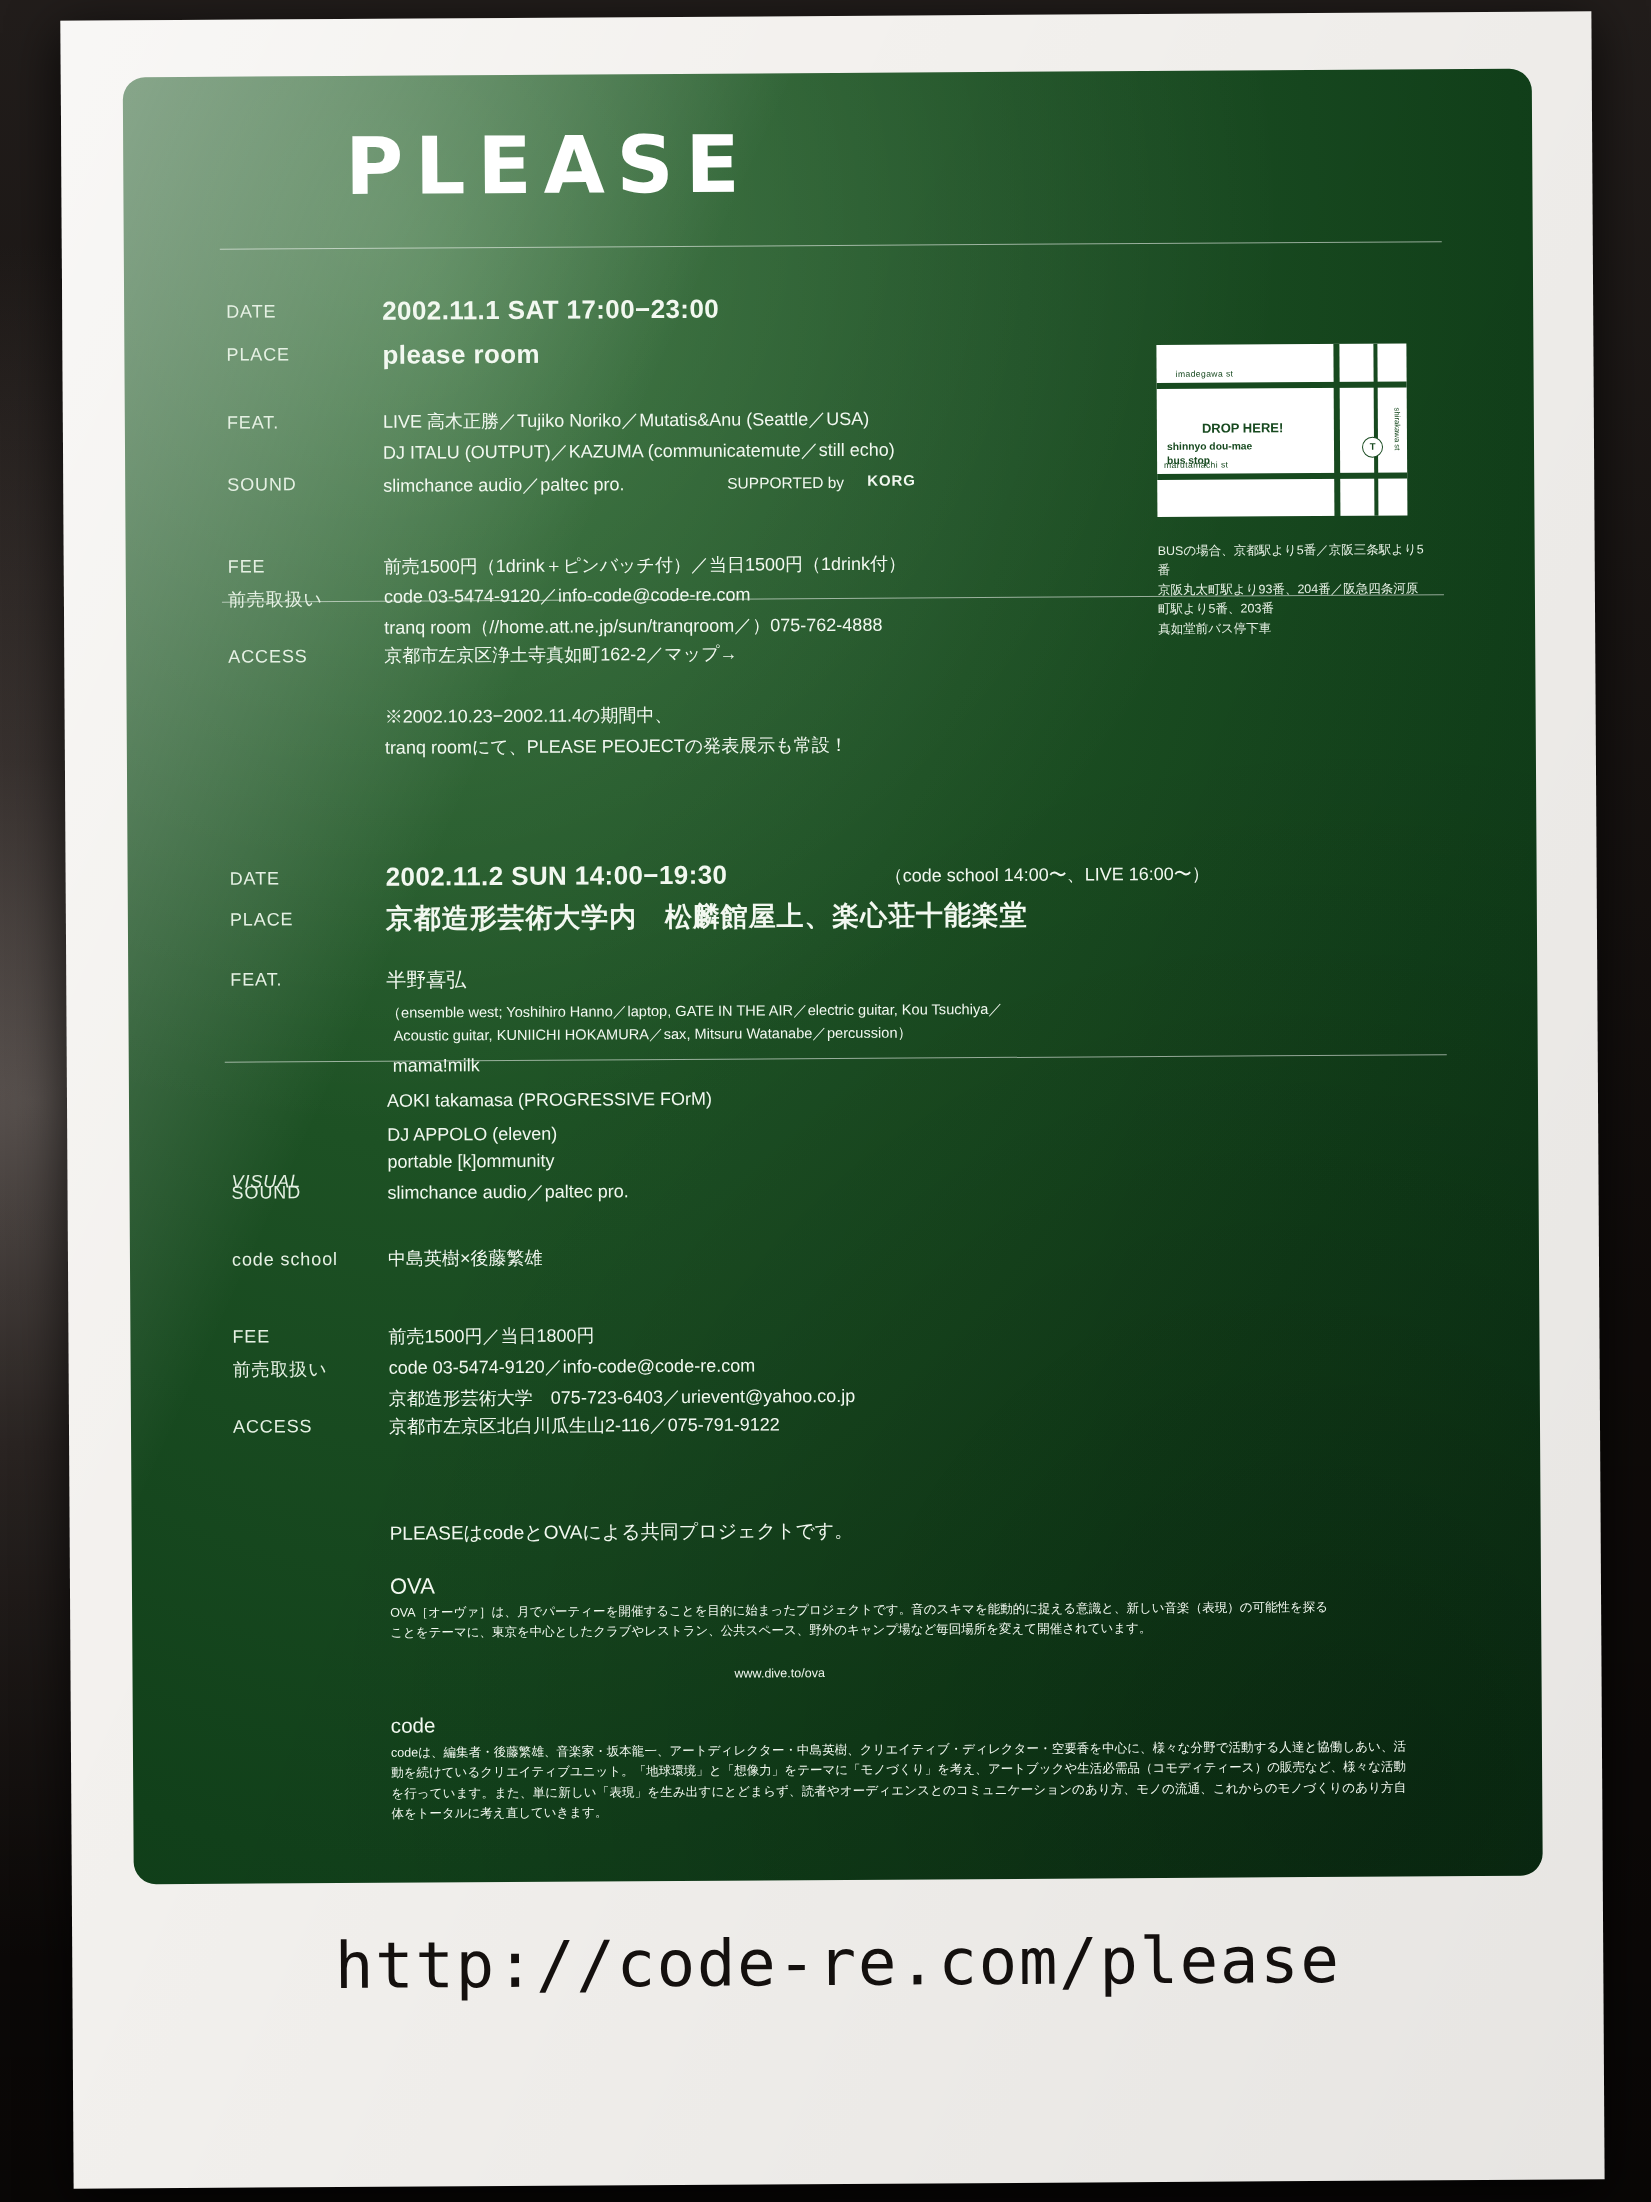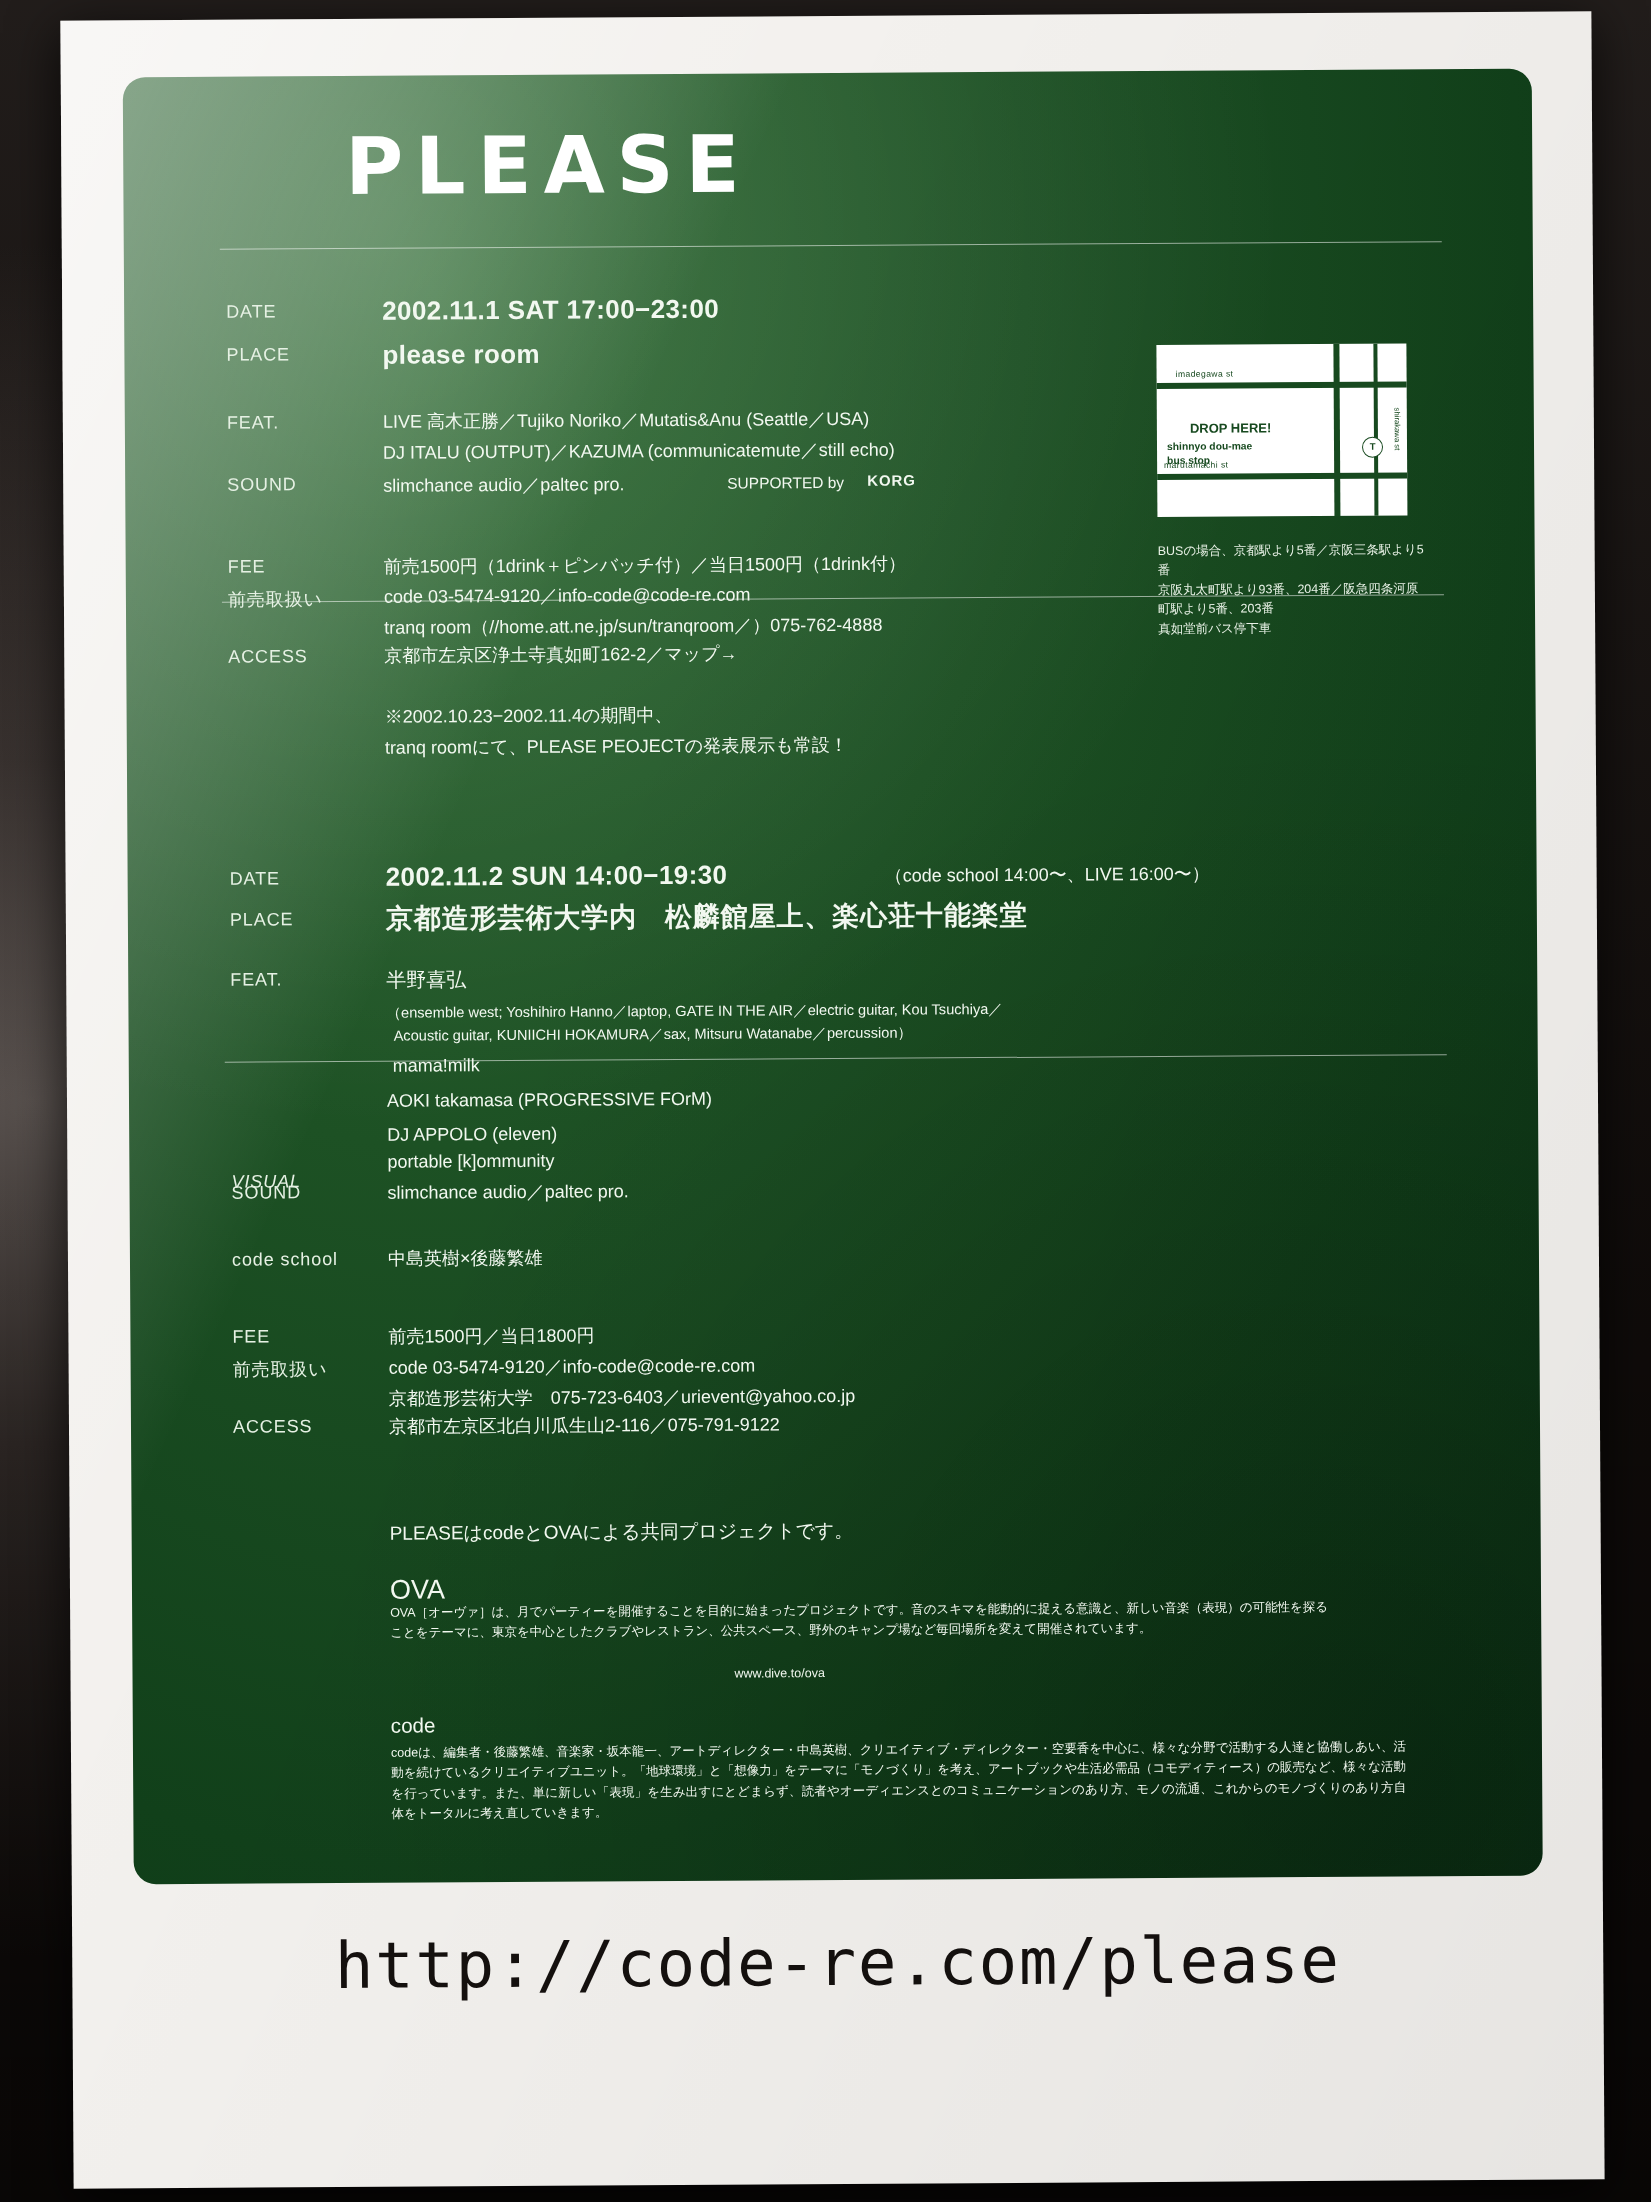--- a/index.html
+++ b/index.html
@@ -91,21 +91,21 @@
   
   .mapbox{
     position:absolute;left:1032px;top:274px;width:250px;height:172px;
     background:#ffffff;
   }
   .mapbox .road-h{position:absolute;left:0;top:38px;width:250px;height:6px;background:#17491f;}
   .mapbox .road-h2{position:absolute;left:0;top:129px;width:250px;height:6px;background:#17491f;}
   .mapbox .road-v{position:absolute;left:177px;top:0;width:6px;height:172px;background:#17491f;}
   .mapbox .road-v2{position:absolute;left:217px;top:0;width:4.3px;height:172px;background:#17491f;}
   .mapbox .mt{position:absolute;color:#17491f;font-size:8.6px;letter-spacing:0.4px;}
-  .mapbox .drop{position:absolute;left:19px;top:76px;color:#17491f;font-size:13px;font-weight:700;line-height:1.3;padding-left:14px;}
+  .mapbox .drop{position:absolute;left:31px;top:76px;color:#17491f;font-size:13px;font-weight:700;line-height:1.3;padding-left:14px;}
   .mapbox .sub{position:absolute;left:10px;top:93px;color:#17491f;font-size:10.3px;font-weight:700;line-height:1.35;}
   .mapbox .circle{
     position:absolute;left:205px;top:93px;width:19px;height:19px;border:1.7px solid #17491f;border-radius:50%;
     color:#17491f;font-size:9.5px;text-align:center;line-height:17px;font-weight:700;background:#fff;
   }
   .mapbox .vtext{
     position:absolute;right:5.2px;top:64px;color:#17491f;font-size:7.7px;
     writing-mode:vertical-rl;
   }
   .busnote{
@@ -208,21 +208,21 @@
 
       <div class="lbl" style="left:102px;top:1281px;">前売取扱い</div>
       <div class="val" style="left:258px;top:1279px;">code    03-5474-9120／info-code@code-re.com</div>
       <div class="val" style="left:258px;top:1310px;">京都造形芸術大学　075-723-6403／urievent@yahoo.co.jp</div>
 
       <div class="lbl" style="left:102px;top:1340px;">ACCESS</div>
       <div class="val" style="left:258px;top:1338px;">京都市左京区北白川瓜生山2-116／075-791-9122</div>
 
       <div class="val" style="left:258px;top:1444px;font-size:19px;">PLEASEはcodeとOVAによる共同プロジェクトです。</div>
 
-      <div class="val" style="left:258px;top:1495px;font-size:27px;">OVA</div>
+      <div class="val" style="left:258px;top:1495px;font-size:22px;">OVA</div>
       <div class="val xsmall" style="left:258px;top:1527px;width:938px;text-align:justify;">OVA［オーヴァ］は、月でパーティーを開催することを目的に始まったプロジェクトです。音のスキマを能動的に捉える意識と、新しい音楽（表現）の可能性を探ることをテーマに、東京を中心としたクラブやレストラン、公共スペース、野外のキャンプ場など毎回場所を変えて開催されています。</div>
       <div class="val xsmall" style="left:602px;top:1590px;">www.dive.to/ova</div>
 
       <div class="val" style="left:258px;top:1635px;font-size:20.6px;">code</div>
       <div class="val xsmall" style="left:258px;top:1667px;width:1015px;text-align:justify;">codeは、編集者・後藤繁雄、音楽家・坂本龍一、アートディレクター・中島英樹、クリエイティブ・ディレクター・空要香を中心に、様々な分野で活動する人達と協働しあい、活動を続けているクリエイティブユニット。「地球環境」と「想像力」をテーマに「モノづくり」を考え、アートブックや生活必需品（コモディティース）の販売など、様々な活動を行っています。また、単に新しい「表現」を生み出すにとどまらず、読者やオーディエンスとのコミュニケーションのあり方、モノの流通、これからのモノづくりのあり方自体をトータルに考え直していきます。</div>
 
     </div>
   </div>
 
   <div class="url">http://code-re.com/please</div>

